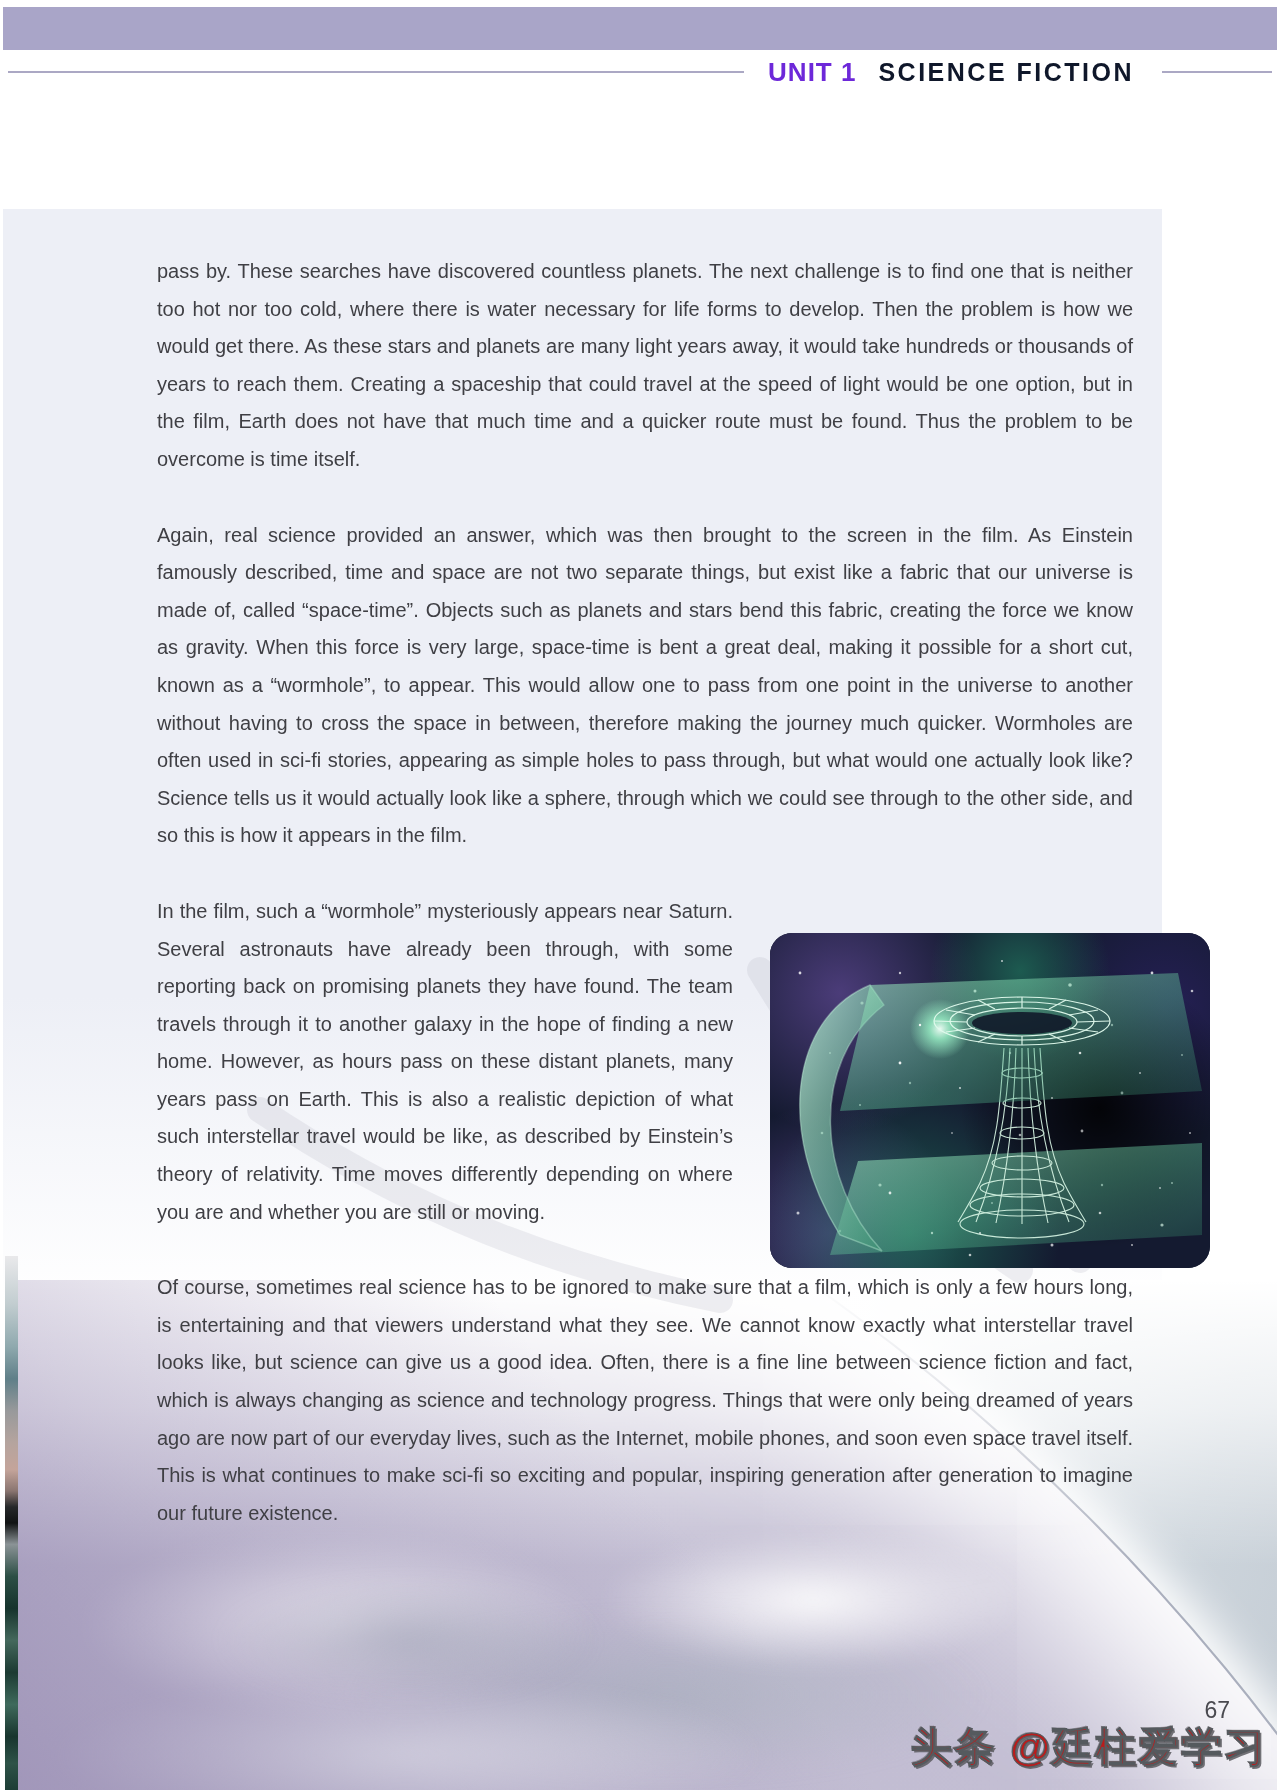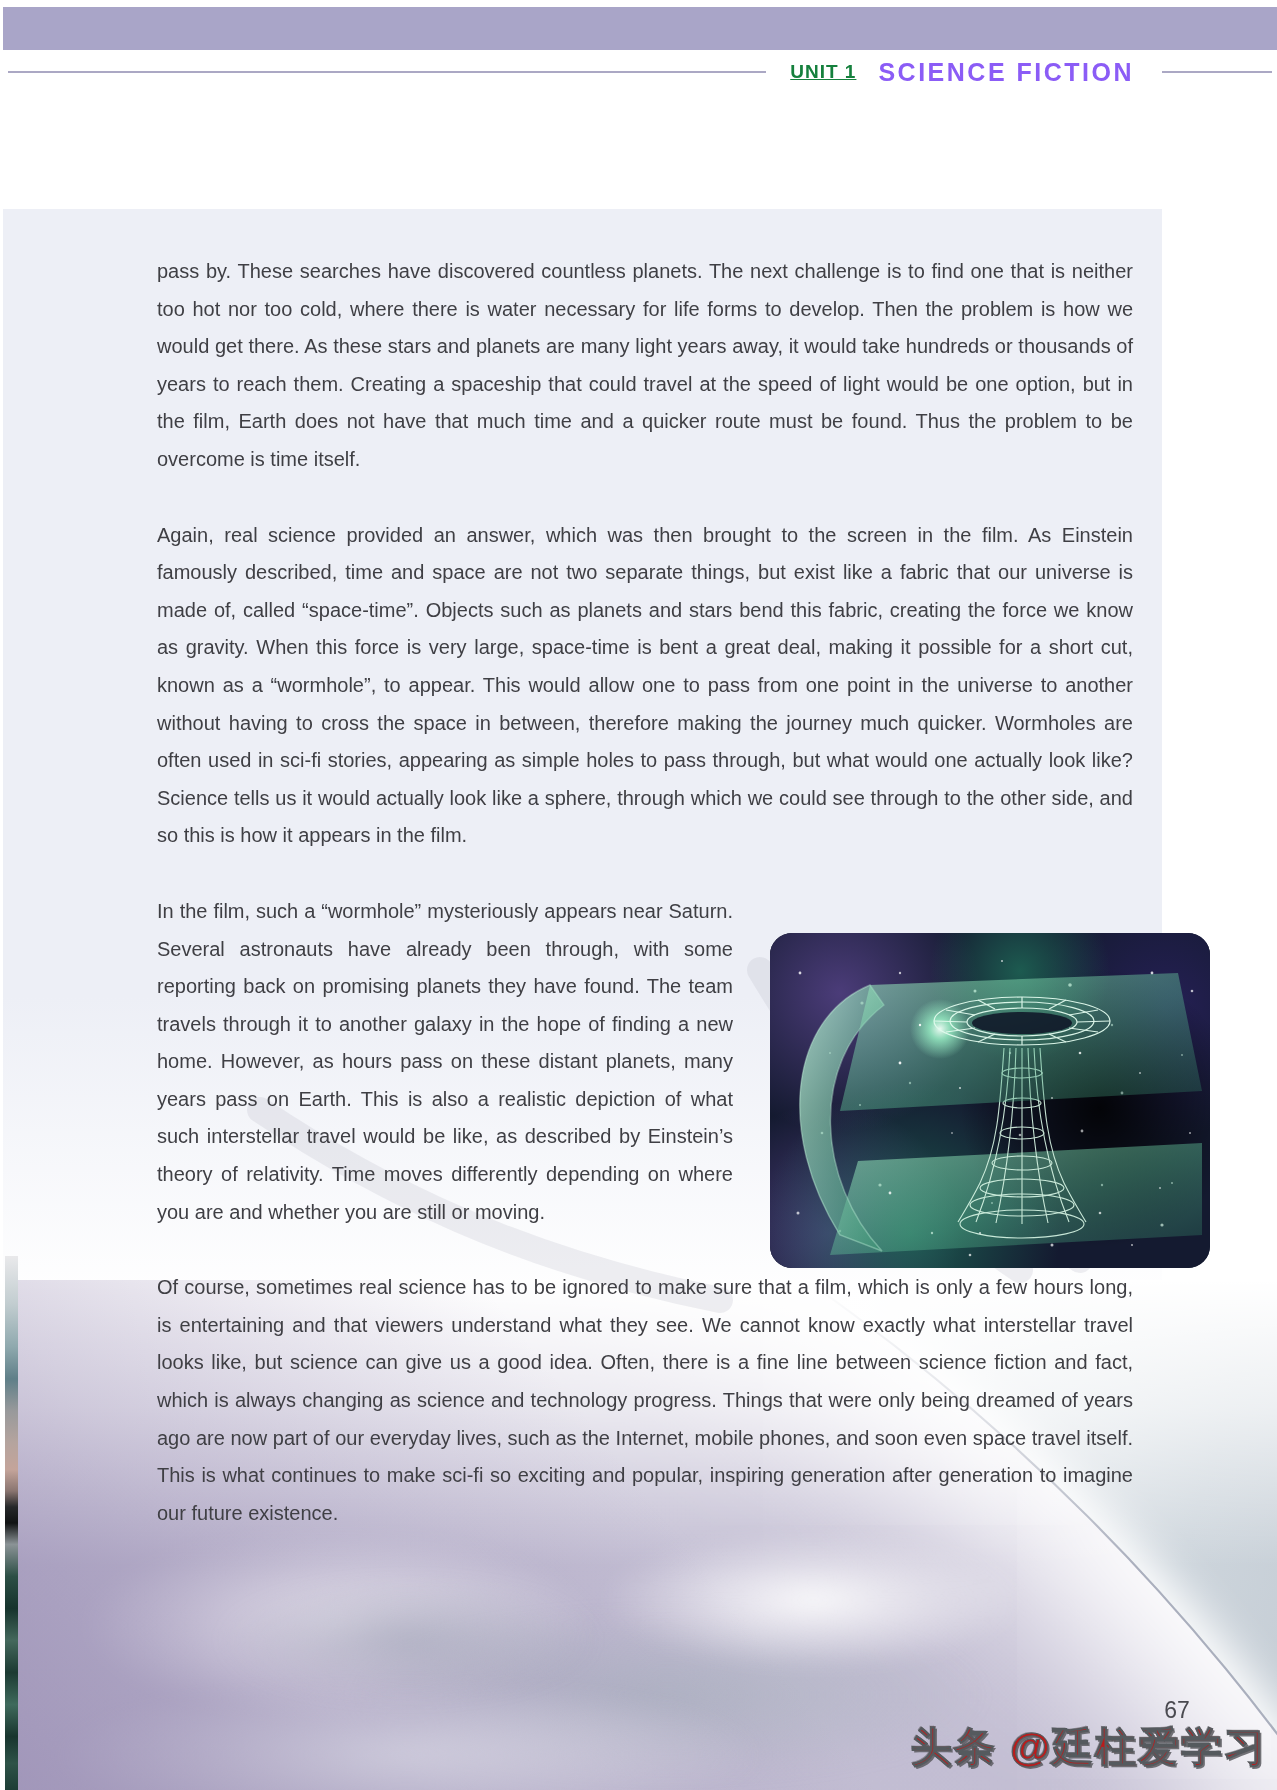--- a/index.html
+++ b/index.html
@@ -5,22 +5,22 @@
   html,body{margin:0;padding:0;background:#ffffff;}
   .page{position:relative;width:1277px;height:1790px;background:#ffffff;overflow:hidden;
         font-family:"Liberation Sans", sans-serif;}
 
   
   .header-bar{position:absolute;left:3px;right:0;top:7px;height:43px;background:#a9a5c8;}
   .header-row{position:absolute;left:8px;right:5px;top:58px;height:28px;display:flex;align-items:center;}
   .rule{height:2px;background:#aba8c4;}
   .rule-left{flex:1;margin-right:24px;}
   .rule-right{width:110px;margin-left:28px;}
-  .unit-label{font-size:19px;font-weight:700;color:#15803d;letter-spacing:1px;white-space:nowrap;text-decoration:underline;}
-  .unit-title{font-size:25px;font-weight:700;color:#8b5cf6;letter-spacing:2.5px;margin-left:22px;white-space:nowrap;}
+  .unit-label{font-size:26px;font-weight:700;color:#6d28d9;letter-spacing:1px;white-space:nowrap;}
+  .unit-title{font-size:25px;font-weight:700;color:#0f172a;letter-spacing:2.5px;margin-left:22px;white-space:nowrap;}
 
   
   .content-box{position:absolute;left:3px;top:209px;width:1159px;height:1095px;
       background:linear-gradient(to bottom,#edeff6 0%,#edeff6 72%,rgba(237,239,246,0) 100%);}
 
   
   .calligraphy{position:absolute;left:200px;top:930px;z-index:3;opacity:.22;pointer-events:none;}
 
   
   .article{position:absolute;left:157px;top:253px;width:976px;z-index:5;
@@ -52,22 +52,22 @@
 
   
   .strip{position:absolute;left:5px;top:1256px;width:13px;height:534px;z-index:2;
       background:linear-gradient(to bottom,
         #e9e9eb 0%, #c2cdd0 9%, #8fa9ae 17%, #5f7f88 23%, #98999b 29%,
         #b5a49e 35%, #c4a49a 40%, #8a7570 44%, #26282a 47%, #111314 50%,
         #8b9396 54%, #2c4f45 60%, #16332c 66%, #44685c 72%, #1c3a32 78%,
         #3f6a5c 84%, #18352e 90%, #2e5348 95%, #1d3d35 100%);}
 
   
-  .page-number{position:absolute;left:1152px;top:1697px;width:50px;z-index:8;
-      font-size:23px;color:#4a4a50;text-align:center;}
+  .page-number{position:absolute;left:1180px;top:1697px;width:50px;z-index:8;
+      font-size:23px;color:#4a4a50;text-align:right;}
   .toutiao-watermark{position:absolute;right:10px;top:1720px;z-index:9;
       font-size:41px;font-weight:700;color:#b91c1c;letter-spacing:2px;white-space:nowrap;
       -webkit-text-stroke:1px #555a5e;
       text-shadow:2px 2px 0 rgba(90,90,95,.85), -1px -1px 0 rgba(90,90,95,.55);}
 </style>
 </head>
 <body>
 
 <div class="page">
 

